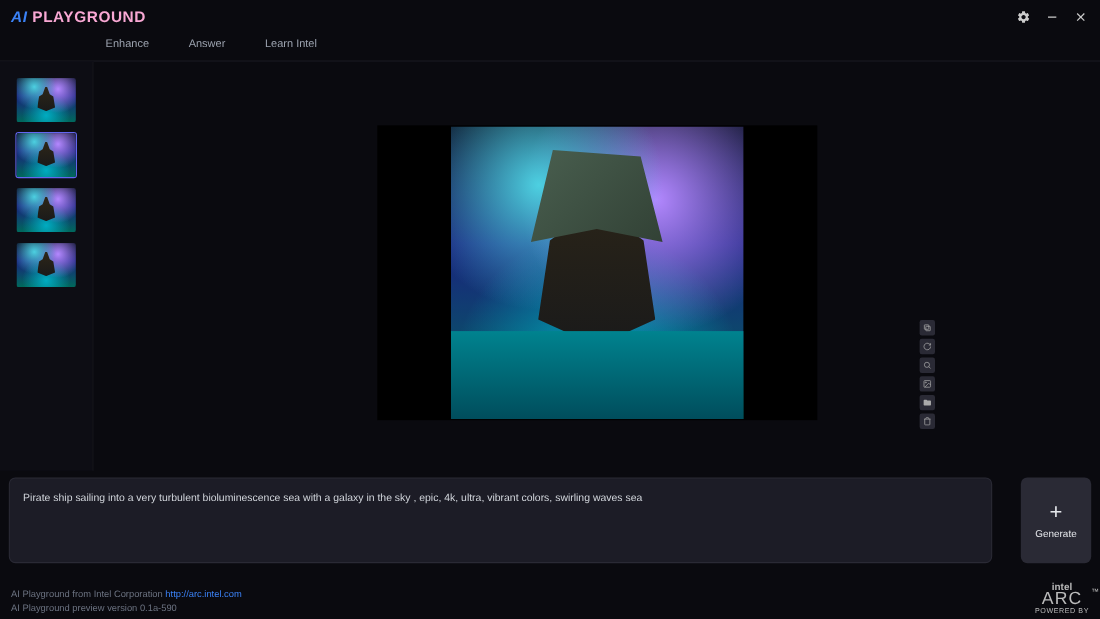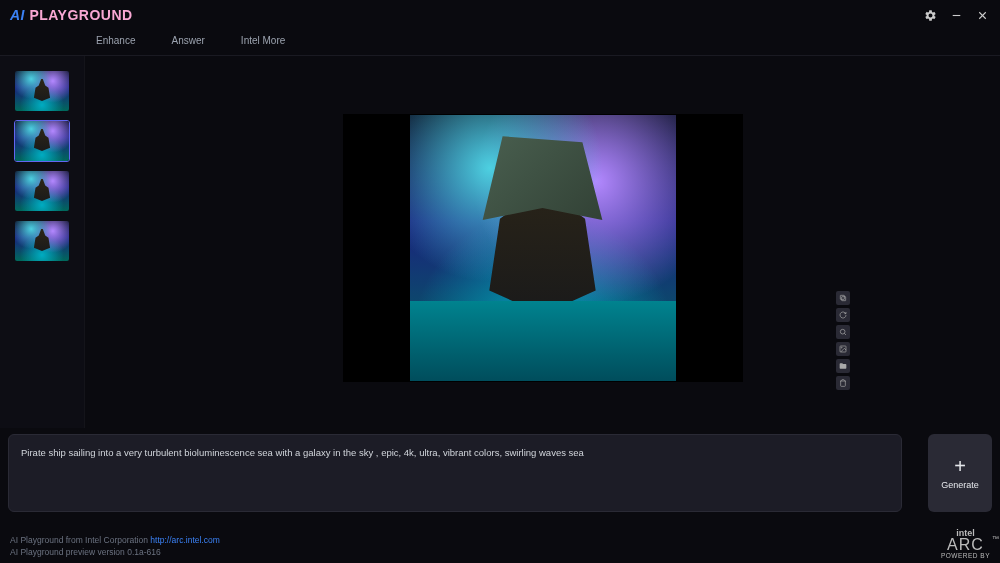--- a/index.html
+++ b/index.html
@@ -231,21 +231,21 @@
           <line x1="6" y1="18" x2="18" y2="6"></line>
         </svg>
     </div>
   </div>
 </div>
 
 <div class="tabs">
   <div class="tab active">Create</div>
   <div class="tab">Enhance</div>
   <div class="tab">Answer</div>
-  <div class="tab">Intel More</div>
+  <div class="tab">Learn Intel</div>
 </div>
 
 <div class="main-area">
   <div class="sidebar">
     <div class="thumb">
         <div class="ship-art"></div>
       </div>
     <div class="thumb selected">
         <div class="ship-art"></div>
       </div>
@@ -313,20 +313,20 @@
     <div class="plus">+</div>
     <div class="label">Generate</div>
   </div>
 </div>
 
 <div class="footer">
   <div class="left">
     <p>
       <span>AI Playground from Intel Corporation </span><a href="#">http://arc.intel.com</a>
     </p>
-    <p>AI Playground preview version 0.1a-616</p>
+    <p>AI Playground preview version 0.1a-590</p>
   </div>
   <div class="arc-brand">
     <div class="intel">intel</div>
     <div class="arc">ARC</div>
     <div class="powered">POWERED BY</div>
   </div>
 </div>
 
 </body></html>

